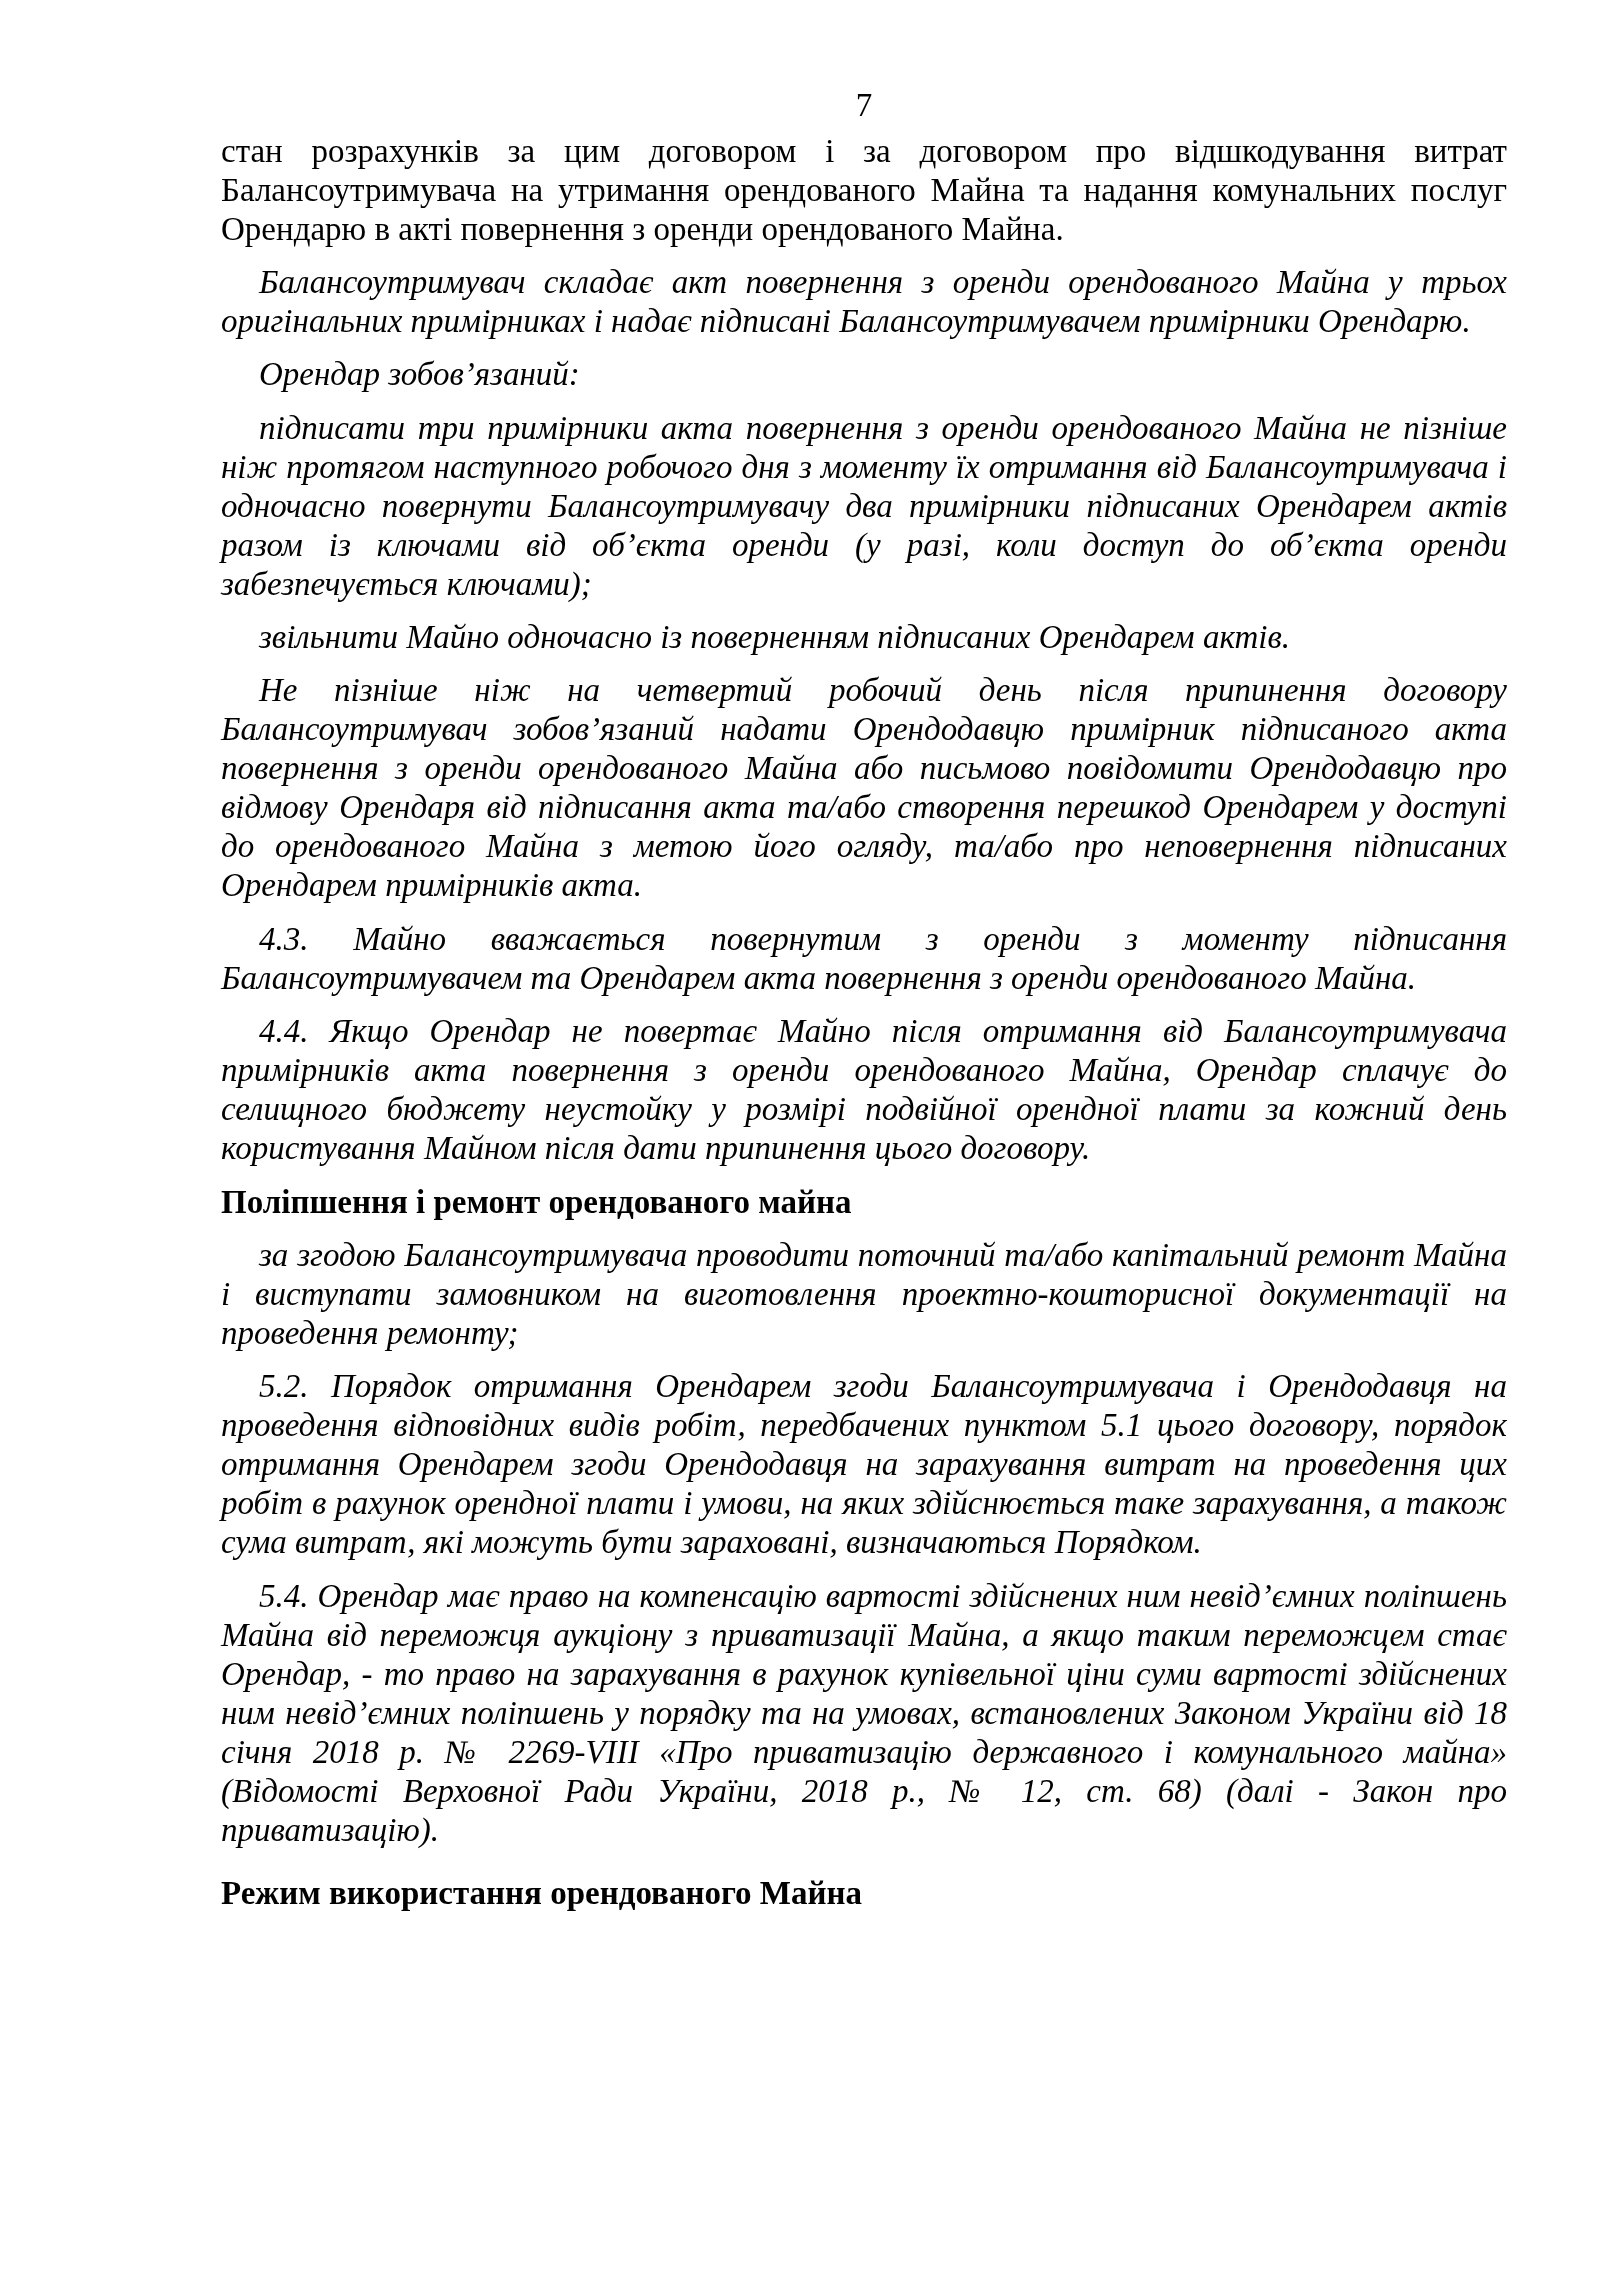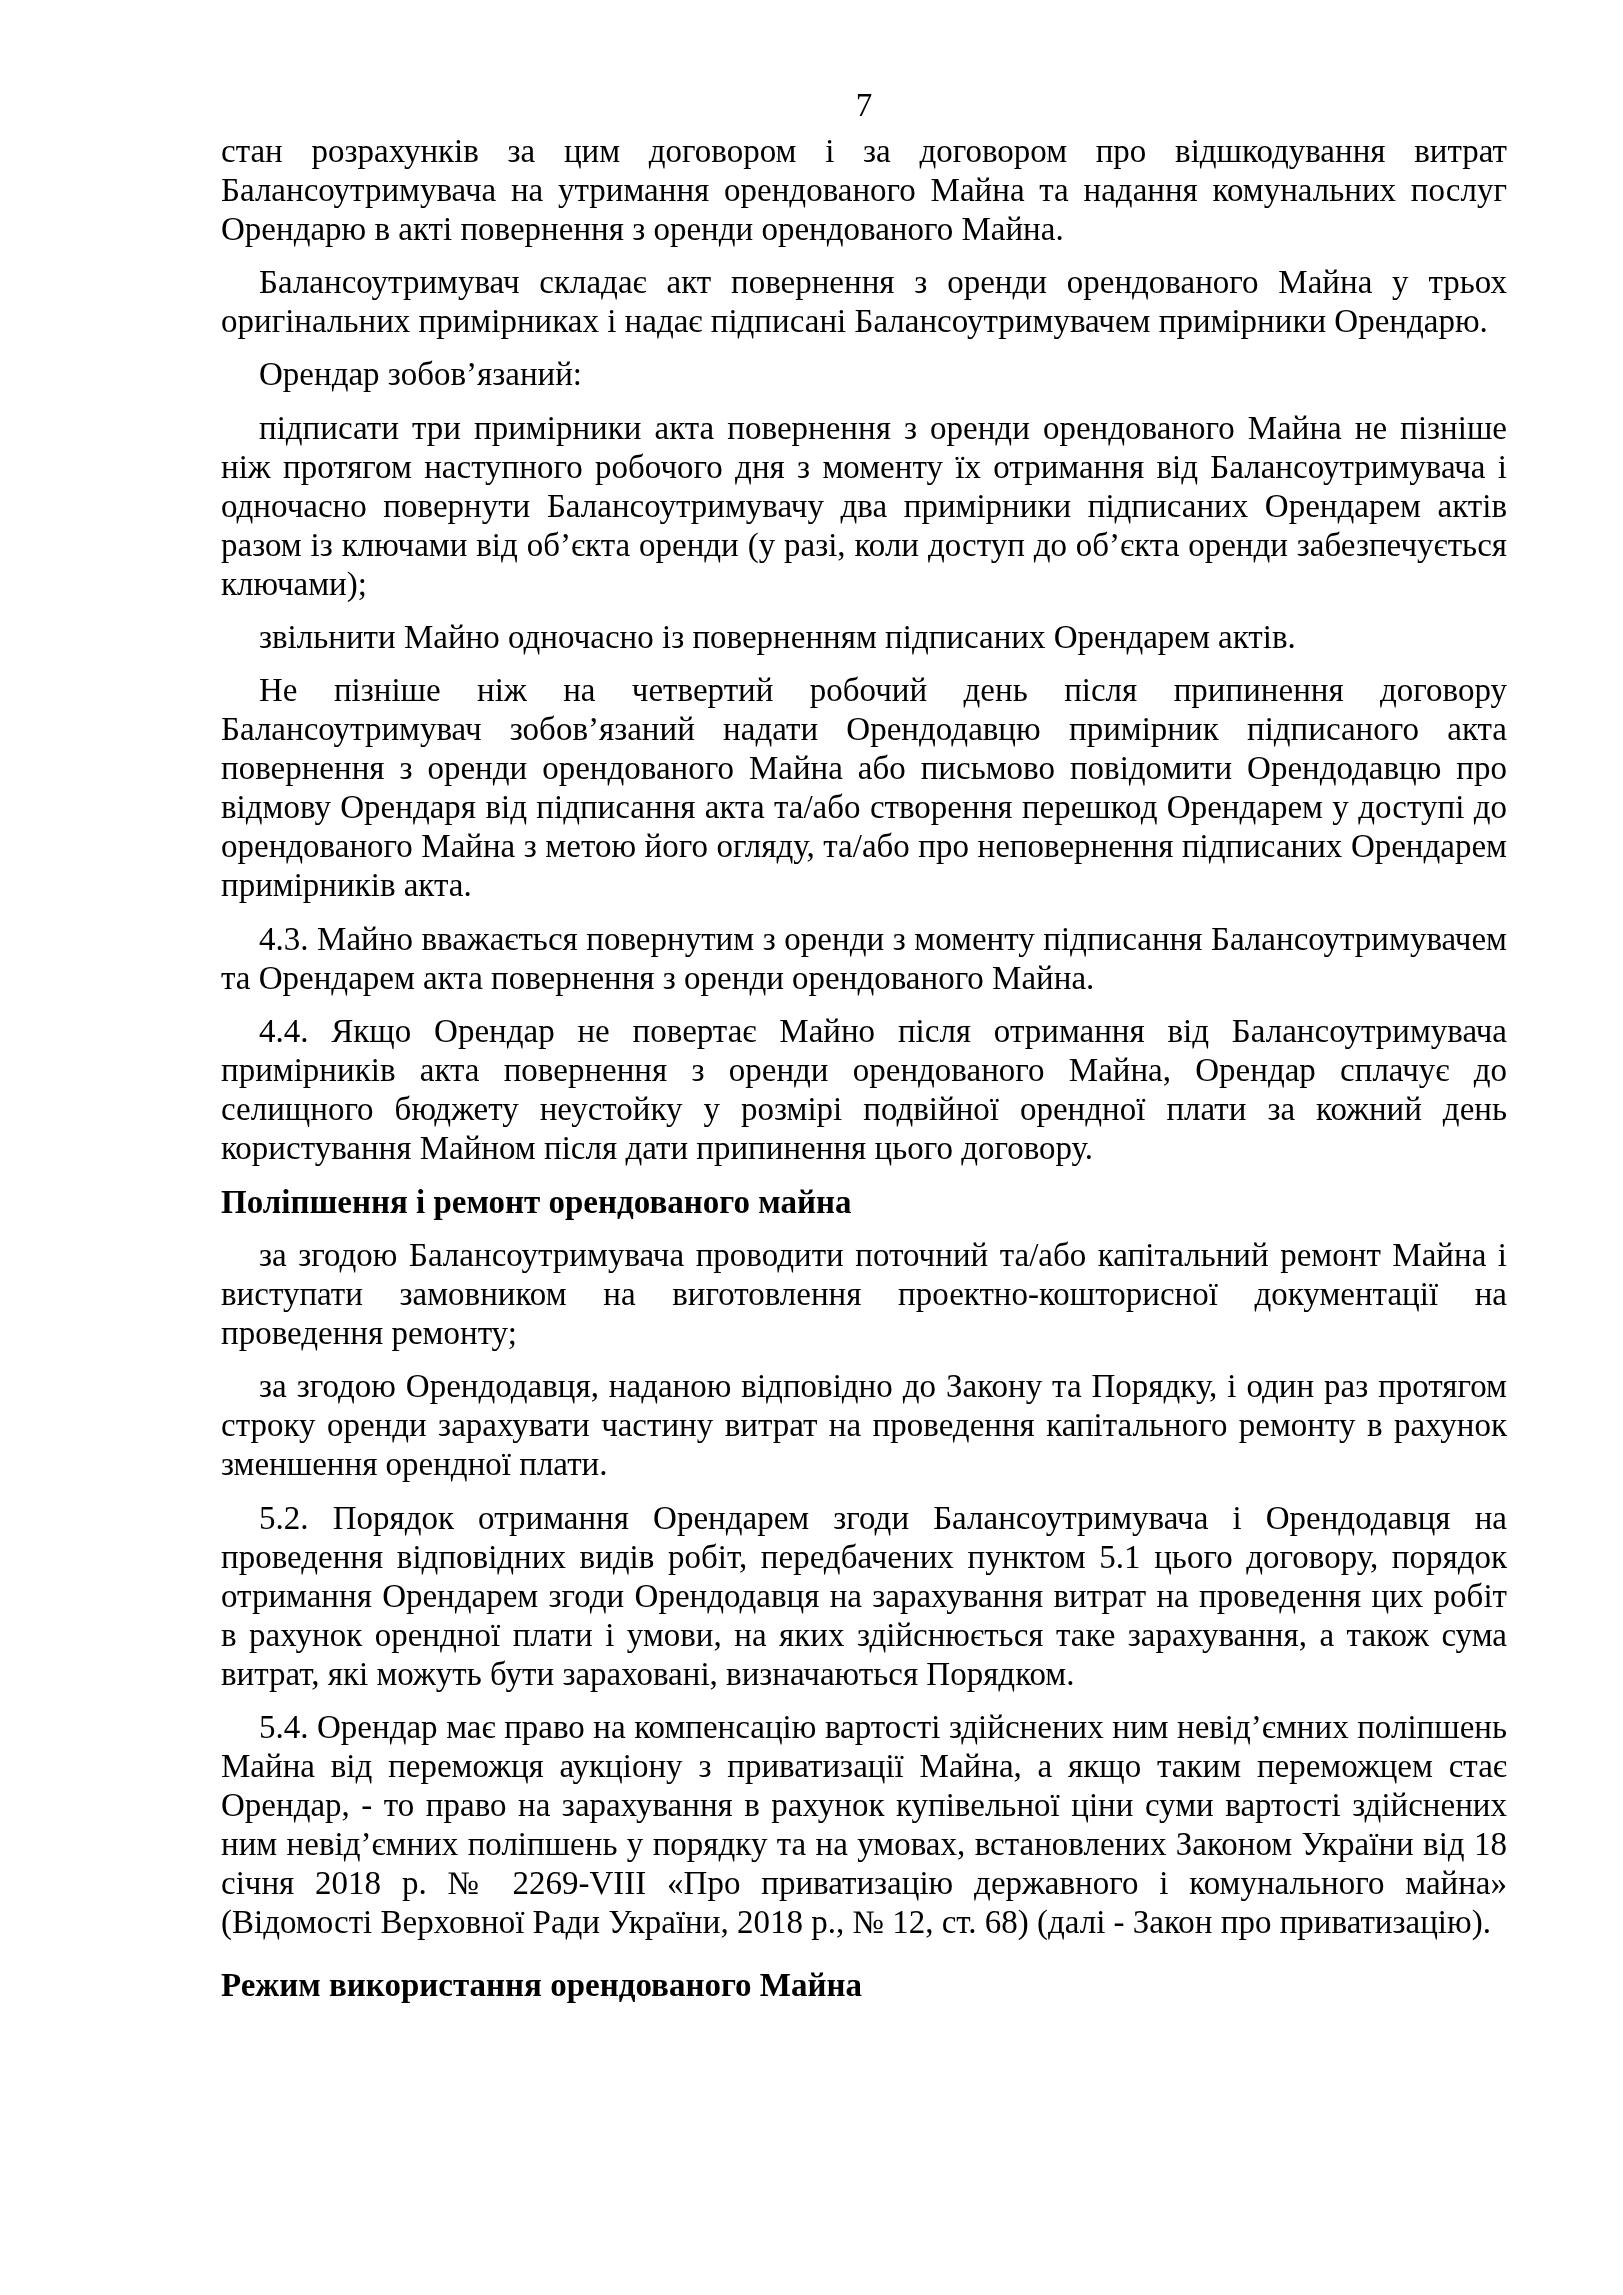--- a/index.html
+++ b/index.html
@@ -24,20 +24,21 @@
     text-align: center;
     margin: 0 0 6.5px 0;
   }
   p.para {
     margin: 0 0 14.4px 0;
     text-align: justify;
     text-justify: inter-word;
   }
   p.para.indent {
     text-indent: 38px;
+    font-style: italic;
   }
   h2.heading {
     font-size: 33px;
     line-height: 39px;
     font-weight: bold;
     text-align: left;
     margin: 0 0 14.4px 0;
   }
   h2.heading.extra-space {
     margin-top: 24px;
@@ -64,21 +65,20 @@
 
   <p class="para indent">4.3. Майно вважається повернутим з оренди з моменту підписання Балансоутримувачем та Орендарем акта повернення з оренди орендованого Майна.</p>
 
   <p class="para indent">4.4. Якщо Орендар не повертає Майно після отримання від Балансоутримувача примірників акта повернення з оренди орендованого Майна, Орендар сплачує до селищного бюджету неустойку у розмірі подвійної орендної плати за кожний день користування Майном після дати припинення цього договору.</p>
 
   <h2 class="heading">Поліпшення і ремонт орендованого майна</h2>
 
 
   <p class="para indent">за згодою Балансоутримувача проводити поточний та/або капітальний ремонт Майна і виступати замовником на виготовлення проектно-кошторисної документації на проведення ремонту;</p>
 
-  <p class="para indent">за згодою Орендодавця, наданою відповідно до Закону та Порядку, і один раз протягом строку оренди зарахувати частину витрат на проведення капітального ремонту в рахунок зменшення орендної плати.</p>
 
   <p class="para indent">5.2. Порядок отримання Орендарем згоди Балансоутримувача і Орендодавця на проведення відповідних видів робіт, передбачених пунктом 5.1 цього договору, порядок отримання Орендарем згоди Орендодавця на зарахування витрат на проведення цих робіт в рахунок орендної плати і умови, на яких здійснюється таке зарахування, а також сума витрат, які можуть бути зараховані, визначаються Порядком.</p>
 
 
   <p class="para indent">5.4. Орендар має право на компенсацію вартості здійснених ним невід’ємних поліпшень Майна від переможця аукціону з приватизації Майна, а якщо таким переможцем стає Орендар, - то право на зарахування в рахунок купівельної ціни суми вартості здійснених ним невід’ємних поліпшень у порядку та на умовах, встановлених Законом України від 18 січня 2018 р. № 2269-VIII «Про приватизацію державного і комунального майна» (Відомості Верховної Ради України, 2018 р., № 12, ст. 68) (далі - Закон про приватизацію).</p>
 
   <h2 class="heading extra-space">Режим використання орендованого Майна</h2>
 
 </div>
 

